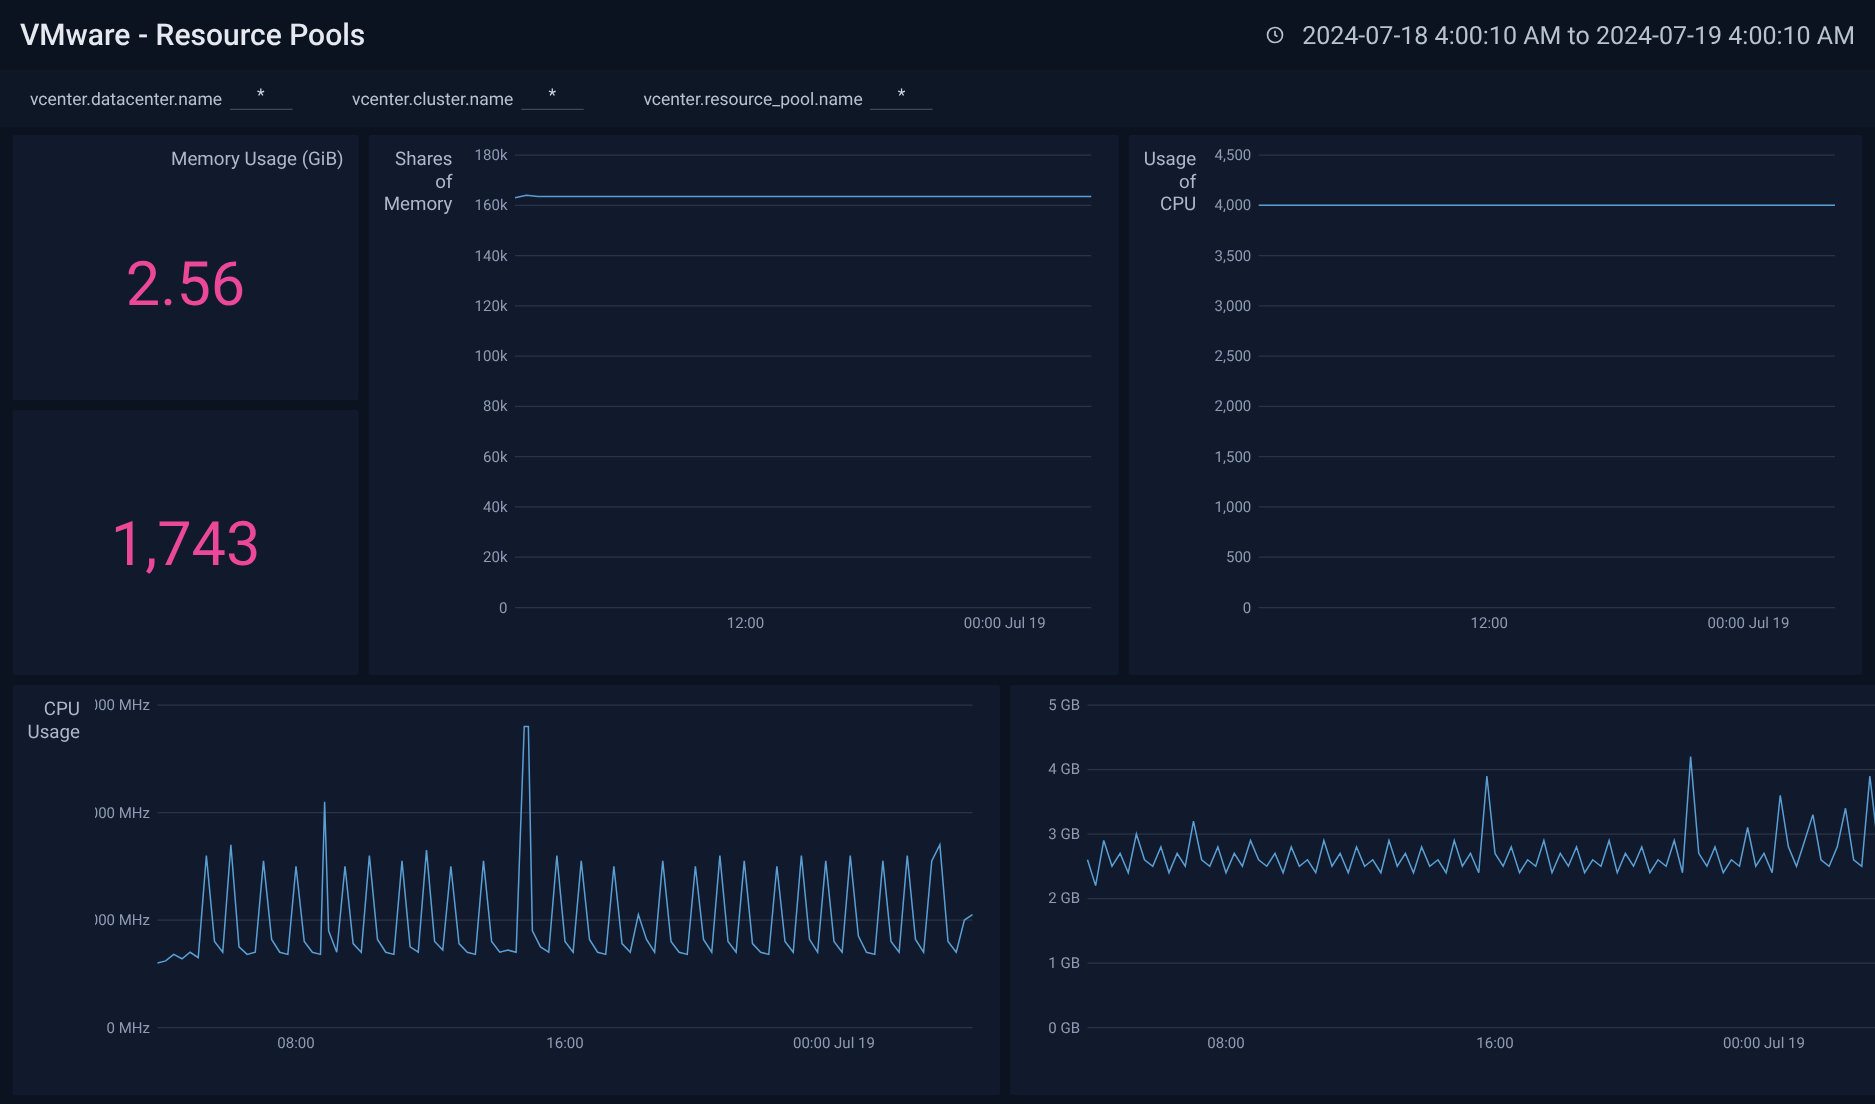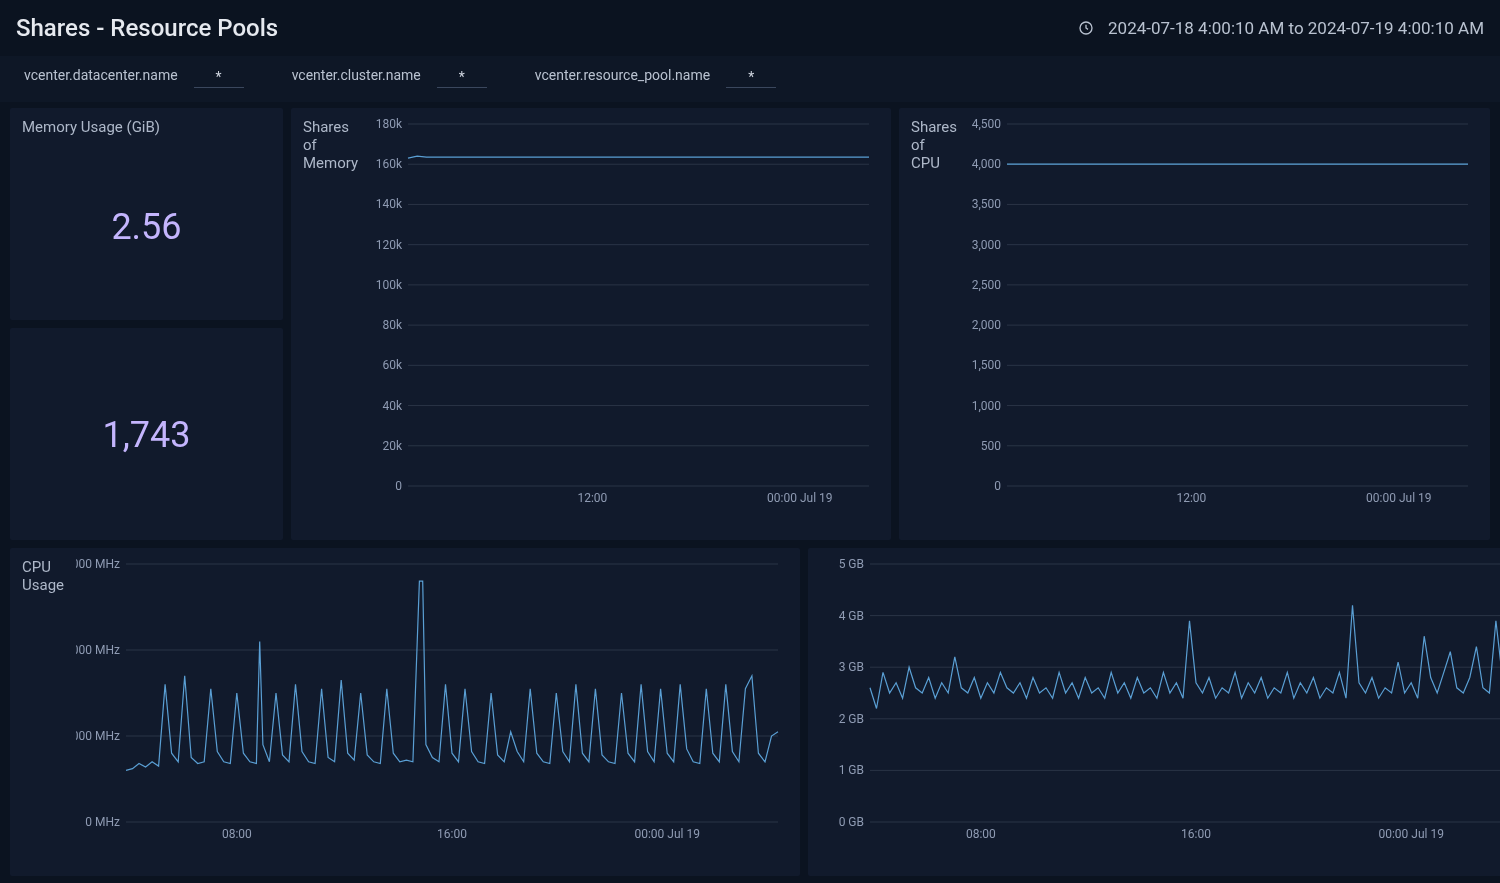--- a/index.html
+++ b/index.html
@@ -23,49 +23,50 @@
   .header .title {
     font-size: 24px;
     font-weight: 500;
     color: #e6e9ef;
   }
   .header .time {
     display: flex;
     align-items: center;
     gap: 14px;
     color: #b9c2d0;
-    font-size: 17px;
+    font-size: 20px;
   }
   .filters {
     display: flex;
     gap: 48px;
     padding: 8px 16px 12px 24px;
     background: #0e1726;
     height: 46px;
     align-items: center;
   }
   .filter {
     display: flex;
-    align-items: flex-start;
-    gap: 16px;
+    align-items: flex-end;
+    gap: 6px;
     color: #b9c2d0;
     font-size: 14px;
   }
   .filter .val {
     border-bottom: 1px solid #3a475d;
     min-width: 50px;
     text-align: center;
     padding: 2px 6px;
     color: #d0d6e0;
   }
   .grid {
     padding: 6px 10px;
     display: flex;
     flex-direction: column;
     gap: 8px;
+    text-align: right;
   }
   .row1 {
     display: flex;
     gap: 8px;
     height: 432px;
   }
   .col-left {
     width: 374px;
     display: flex;
     flex-direction: column;
@@ -86,22 +87,22 @@
   .stat-panel {
     height: 212px;
     display: flex;
     flex-direction: column;
   }
   .stat-value {
     flex: 1;
     display: flex;
     align-items: center;
     justify-content: center;
-    font-size: 36px;
-    color: #c4b5fd;
+    font-size: 49px;
+    color: #ec4899;
     font-weight: 400;
   }
   .chart-panel {
     flex: 1;
     display: flex;
     flex-direction: row;
   }
   .chart-body {
     flex: 1;
     position: relative;
@@ -115,21 +116,21 @@
   svg { display: block; }
   .axis-label { fill: #8f9bb3; font-size: 12px; }
   .gridline { stroke: #2a3446; stroke-width: 1; }
   .series { stroke: #5a9fd4; stroke-width: 1.2; fill: none; }
   .clock-icon { width: 16px; height: 16px; }
 </style>
 </head>
 <body>
 
 <div class="header">
-  <div class="title">Shares - Resource Pools</div>
+  <div class="title">VMware - Resource Pools</div>
   <div class="time">
     <svg class="clock-icon" viewBox="0 0 24 24" fill="none" stroke="#b9c2d0" stroke-width="2">
       <circle cx="12" cy="12" r="9"></circle>
         <path d="M12 7v5l3 2"></path>
     </svg>
     <span>2024-07-18 4:00:10 AM to 2024-07-19 4:00:10 AM</span>
   </div>
 </div>
 
 <div class="filters">
@@ -185,21 +186,21 @@
             <line x1="50" x2="511" y1="6" y2="6" class="gridline"></line>
             <text x="44" y="10" text-anchor="end" class="axis-label">180k</text>
             <text x="234.4" y="384" text-anchor="middle" class="axis-label">12:00</text>
             <text x="441.84999999999997" y="384" text-anchor="middle" class="axis-label">00:00 Jul 19</text>
             <path d="M50.0 40.2 L59.2 38.2 L68.4 39.2 L511.0 39.2 " class="series"></path>
           </svg>
         </div>
     </div>
 
     <div class="panel chart-panel" style="flex:1">
-      <div class="panel-title">Shares of CPU</div>
+      <div class="panel-title">Usage of CPU</div>
       <div class="chart-body">
           <svg width="521" height="390">
             <line x1="50" x2="511" y1="368" y2="368" class="gridline"></line>
             <text x="44" y="372" text-anchor="end" class="axis-label">0</text>
             <line x1="50" x2="511" y1="327.77777777777777" y2="327.77777777777777" class="gridline"></line>
             <text x="44" y="331.77777777777777" text-anchor="end" class="axis-label">500</text>
             <line x1="50" x2="511" y1="287.55555555555554" y2="287.55555555555554" class="gridline"></line>
             <text x="44" y="291.55555555555554" text-anchor="end" class="axis-label">1,000</text>
             <line x1="50" x2="511" y1="247.33333333333334" y2="247.33333333333334" class="gridline"></line>
             <text x="44" y="251.33333333333334" text-anchor="end" class="axis-label">1,500</text>

